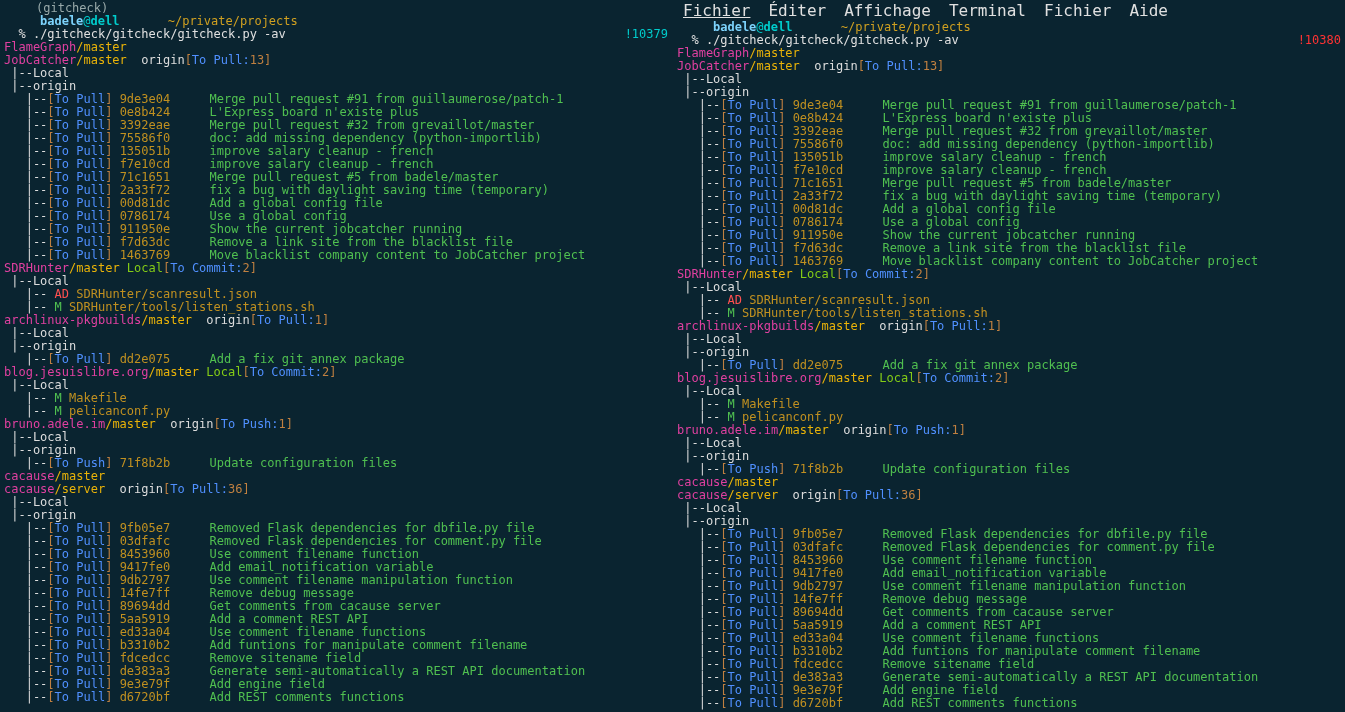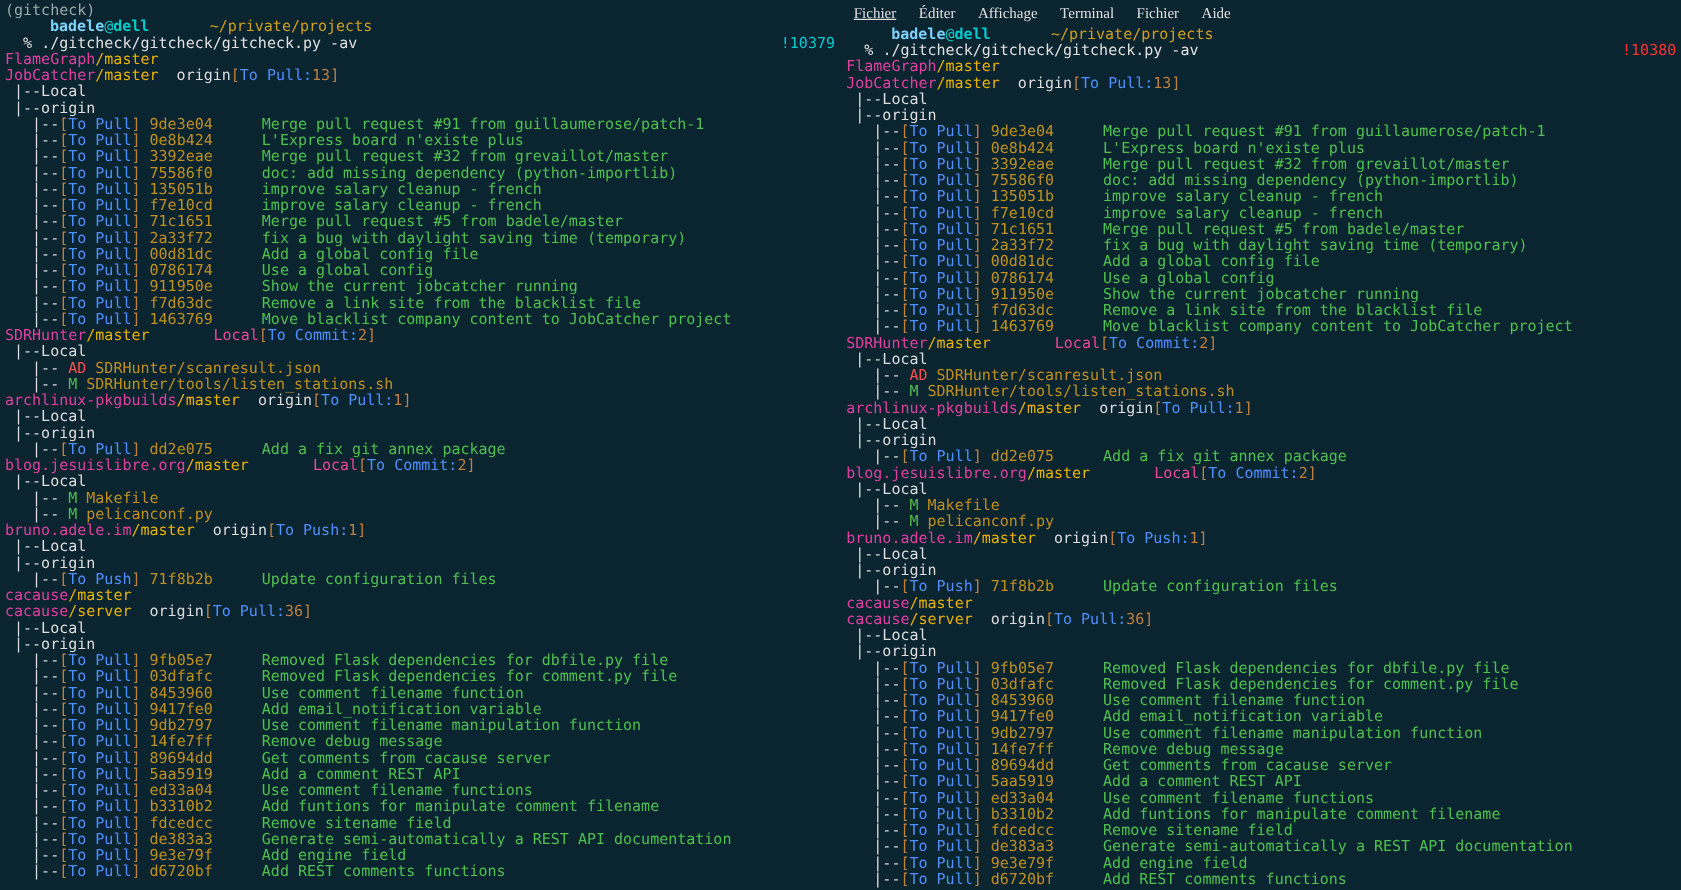--- a/index.html
+++ b/index.html
@@ -13,48 +13,47 @@
   height: 712px;
   display: flex;
 }
 .pane { flex: 1; padding: 2px 4px; overflow: hidden; }
 .pane-right { border-left: 1px solid #0a2430; }
 .menubar {
   display: flex;
   gap: 18px;
   padding: 2px 6px 4px 6px;
   color: #e0e0e0;
-  font-size: 12px;
-  font-family: Liberation Serif, serif;
+  font-size: 16px;
 }
 .menubar span { position: relative; }
 .menubar .ul { text-decoration: underline; }
 .line { white-space: pre; }
-.gray { color: #9aa; }
+.gray { color: #9aa; margin-left: 32px; }
 .user { color: #7dd3fc; font-weight: bold; margin-left: 36px; }
 .at { color: #00cccc; }
 .host { color: #00cccc; font-weight: bold; }
 .path { color: #d0a020; margin-left: 41px; }
 .cmd { color: #e0e0e0; }
 .hist { color: #00cccc; float: right; }
 .hist-red { color: #ff3333; font-weight: normal; float: right; }
 .repo { color: #e040a0; font-weight: normal; }
 .branch { color: #eab308; }
 .remote { color: #dddddd; }
 .bracket { color: #c08040; }
 .topull { color: #5090ff; }
 .num { color: #c08040; }
 .tree { color: #dddddd; }
 .pull-tag { color: #5090ff; }
 .hash { color: #c09020; }
 .msg { color: #50c050; padding-left: 32px; }
 .ad { color: #ff5050; }
 .m { color: #50c050; }
 .filepath { color: #c09020; text-align: right; }
-.local-green { color: #ec4899; margin-left: 44px; }
+.local-green { color: #84cc16; }
 .prompt { color: #e0e0e0; }
 </style>
 </head>
 <body>
 
 <div class="pane">
   <div class="line"><span class="gray">(gitcheck)</span></div>
   <div class="line"><span class="user">badele</span><span class="at">@</span><span class="host">dell</span><span class="path"> ~/private/projects</span></div>
   <div class="line"><span class="hist"><span>!10379</span></span><span class="prompt">  % </span><span class="cmd">./gitcheck/gitcheck/gitcheck.py -av</span></div>
   <div id="output-left">

